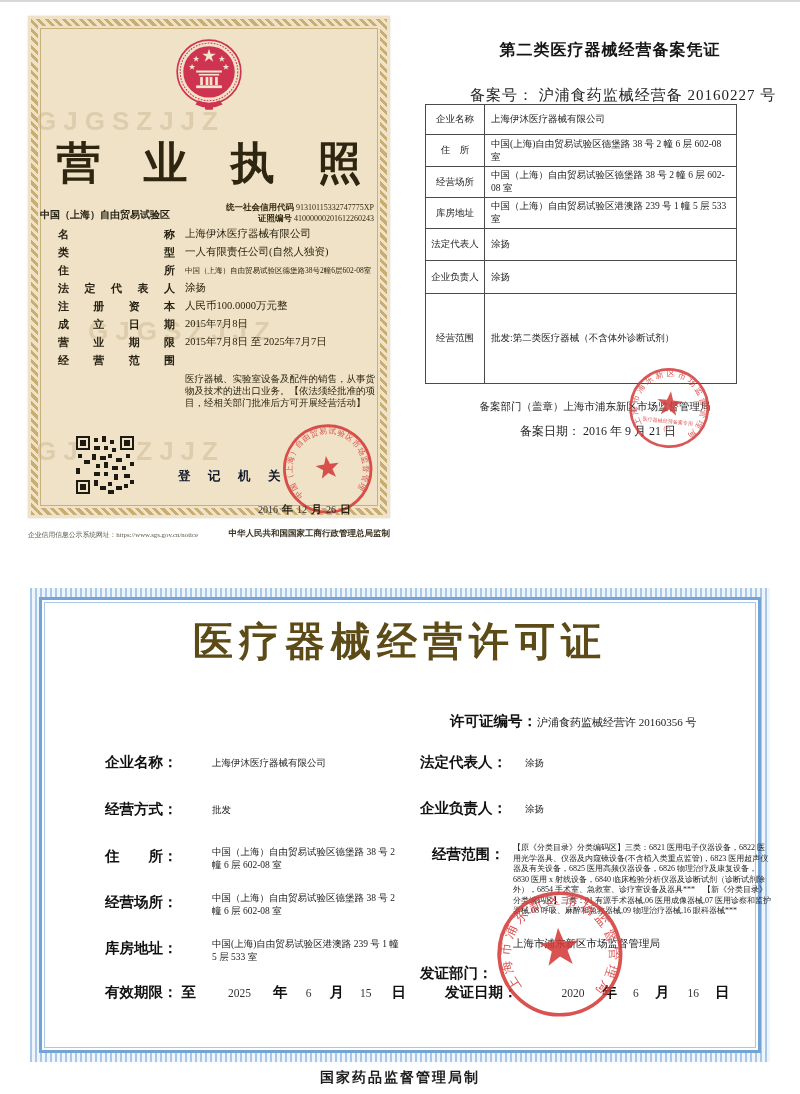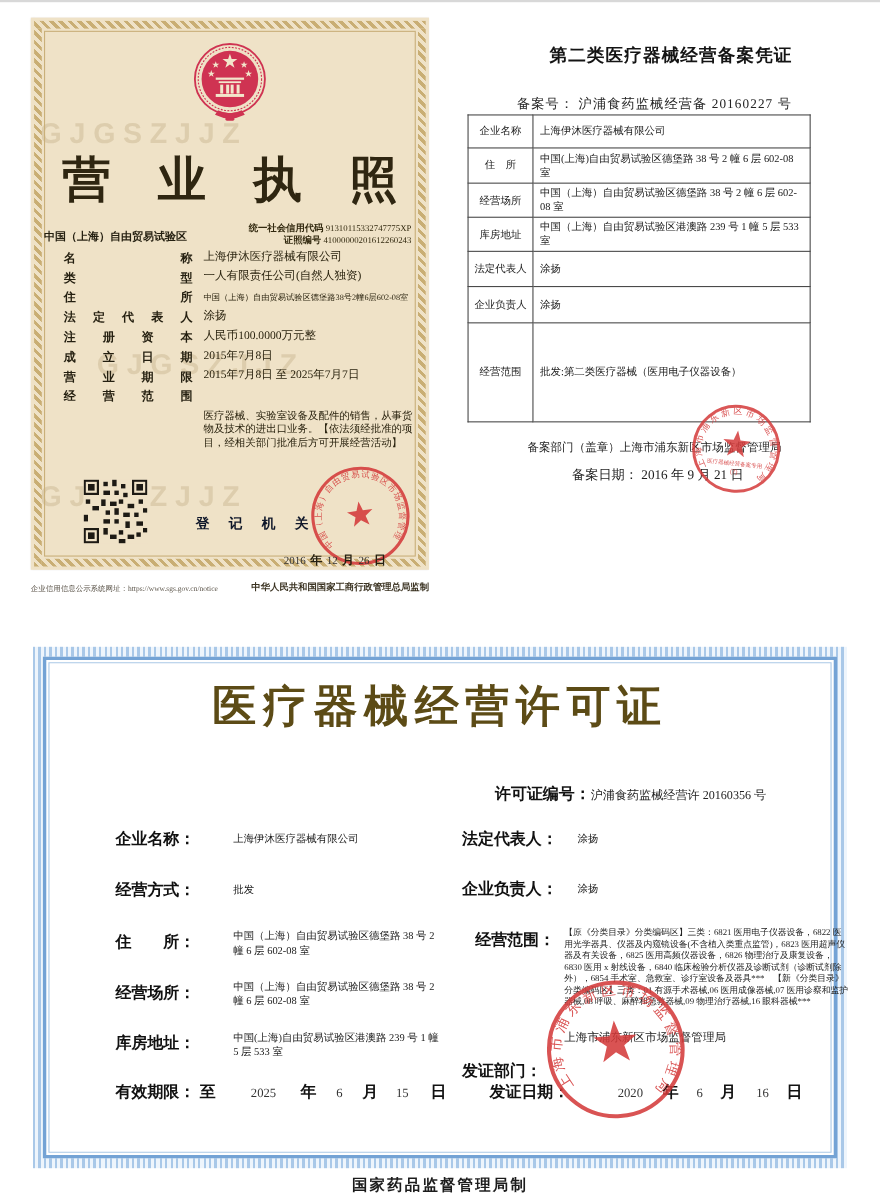--- a/index.html
+++ b/index.html
@@ -38,21 +38,21 @@
   .bl-seal{position:absolute;left:253px;top:406px;opacity:.88;transform:rotate(-8deg);}
   .bl-date{position:absolute;left:226px;top:486px;font-size:11px;color:#241f10;font-weight:bold;}
   .bl-date .num{font-weight:normal;font-size:10px;margin:0 4px;color:#333;}
   .bl-foot-l{position:absolute;left:28px;top:530px;font-size:6.8px;color:#5a5348;}
   .bl-foot-r{position:absolute;left:210px;top:528px;width:180px;text-align:right;
       font-size:8.5px;font-weight:bold;color:#3b3322;}
 
   
   .fc-title{position:absolute;left:430px;top:40px;width:360px;text-align:center;
       font-weight:bold;font-size:16px;color:#141414;letter-spacing:1px;}
-  .fc-no{position:absolute;left:470px;top:86px;width:320px;font-size:12px;color:#222;
+  .fc-no{position:absolute;left:470px;top:86px;width:320px;font-size:15px;color:#222;
       letter-spacing:1px;}
   .fc-table{position:absolute;left:425px;top:104px;width:312px;border:1px solid #4a4a4a;
       border-collapse:collapse;}
   .fc-table td{border:1px solid #4a4a4a;font-size:9.5px;color:#222;padding:2px 6px;}
   .fc-table td.l{width:52px;text-align:center;padding:2px 3px;}
   .fc-dept{position:absolute;left:430px;top:400px;width:330px;text-align:center;
       font-size:10.5px;color:#1d1d1d;}
   .fc-date{position:absolute;left:520px;top:423px;font-size:12px;color:#1d1d1d;}
   .fc-seal{position:absolute;left:627px;top:366px;opacity:.85;transform:rotate(6deg);}
 
@@ -256,21 +256,21 @@
     <tr style="height:32px;">
           <td class="l">法定代表人</td>
           <td>涂扬</td>
         </tr>
     <tr style="height:33px;">
           <td class="l">企业负责人</td>
           <td>涂扬</td>
         </tr>
     <tr style="height:90px;">
           <td class="l">经营范围</td>
-          <td>批发:第二类医疗器械（医用电子仪器设备）</td>
+          <td>批发:第二类医疗器械（不含体外诊断试剂）</td>
         </tr>
   </tbody>
     </table>
 
   <div class="fc-dept">备案部门（盖章）上海市浦东新区市场监督管理局</div>
   <div class="fc-date">备案日期： 2016 年 9 月 21 日</div>
 
   <div class="fc-seal">
     <svg class="seal-svg" width="84" height="84" viewBox="0 0 100 100">
       <circle cx="50" cy="50" r="46" fill="none" stroke="#d43a3a" stroke-width="3.2"></circle>

